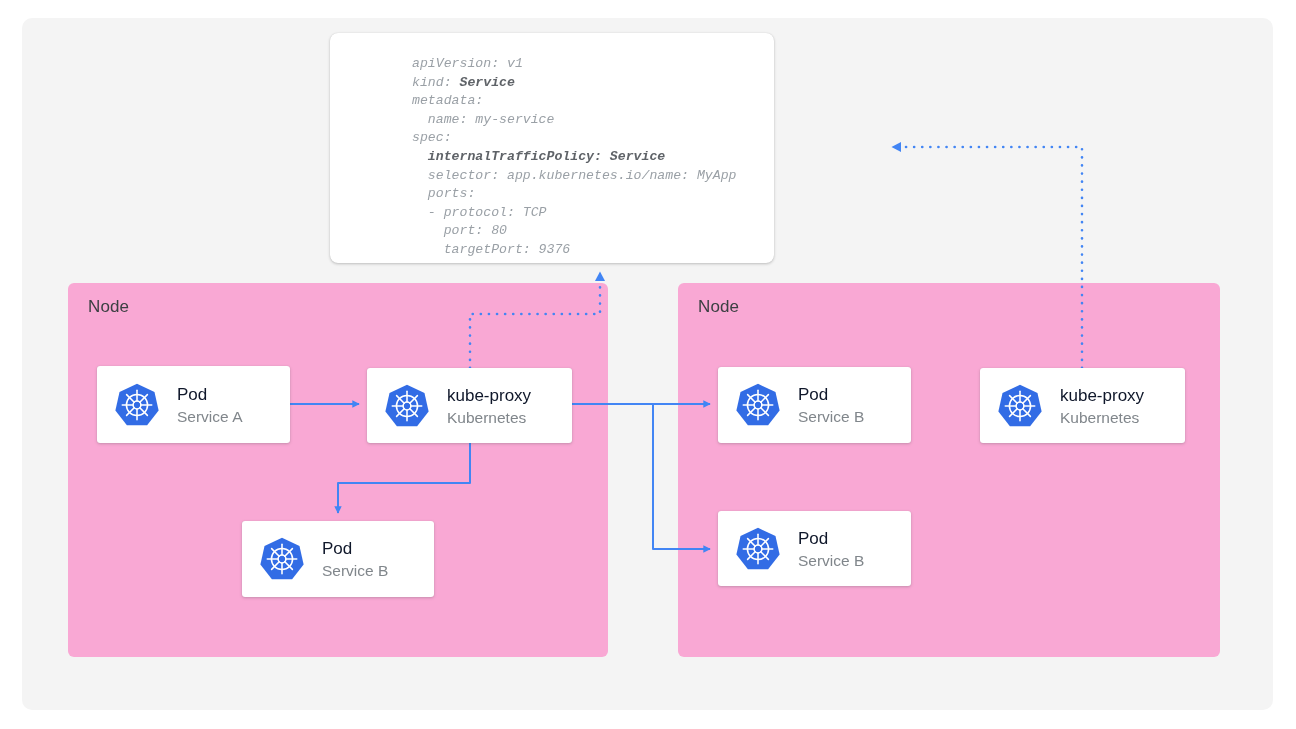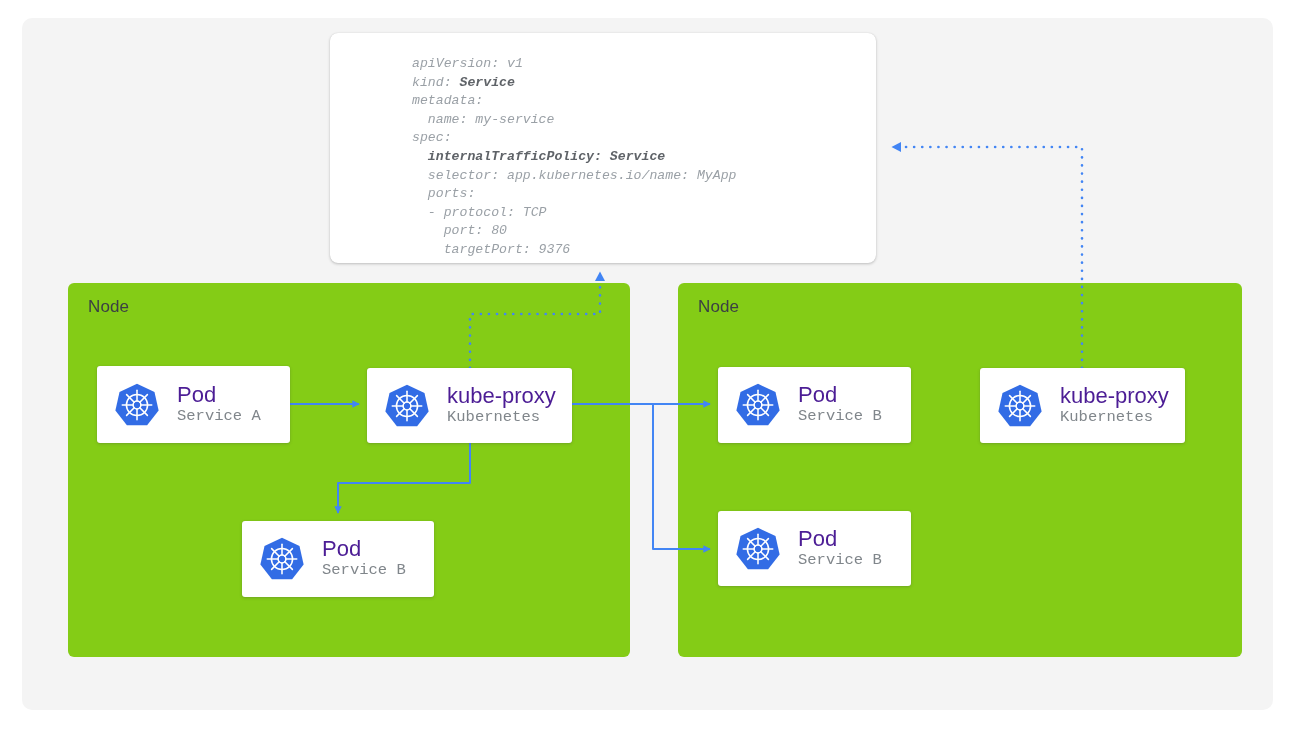--- a/index.html
+++ b/index.html
@@ -21,38 +21,37 @@
     left: 22px;
     top: 18px;
     width: 1251px;
     height: 692px;
     background: #f4f4f4;
     border-radius: 10px;
   }
   
   .node-panel {
     position: absolute;
-    background: #84cc16;
+    background: #f9a8d4;
     border-radius: 6px;
-    padding-left: 22px;
   }
   .node-label {
     position: absolute;
     left: 20px;
     top: 14px;
     font-size: 17px;
     color: #3c4043;
     letter-spacing: .1px;
   }
   
   #yaml-card {
     position: absolute;
     left: 330px;
     top: 33px;
-    width: 546px;
+    width: 444px;
     height: 230px;
     background: #ffffff;
     border-radius: 8px;
     box-shadow: 0 1px 3px rgba(0,0,0,.22), 0 0 1px rgba(0,0,0,.12);
     overflow: hidden;
   }
   #yaml-code {
     position: absolute;
     left: 82px;
     top: 22px;
@@ -86,31 +85,30 @@
     width: 46px;
     height: 46px;
   }
   .card .card-text {
     position: absolute;
     left: 80px;
     top: 50%;
     transform: translateY(-50%);
   }
   .card-title {
-    font-size: 22px;
-    color: #4c1d95;
+    font-size: 17px;
+    color: #0f172a;
     line-height: 22px;
     white-space: nowrap;
   }
   .card-sub {
     font-size: 15.5px;
     color: #80868b;
     line-height: 21px;
     white-space: nowrap;
-    font-family: Liberation Mono, monospace;
   }
   
   #connectors {
     position: absolute;
     left: 0;
     top: 0;
     width: 1296px;
     height: 729px;
     pointer-events: none;
   }

